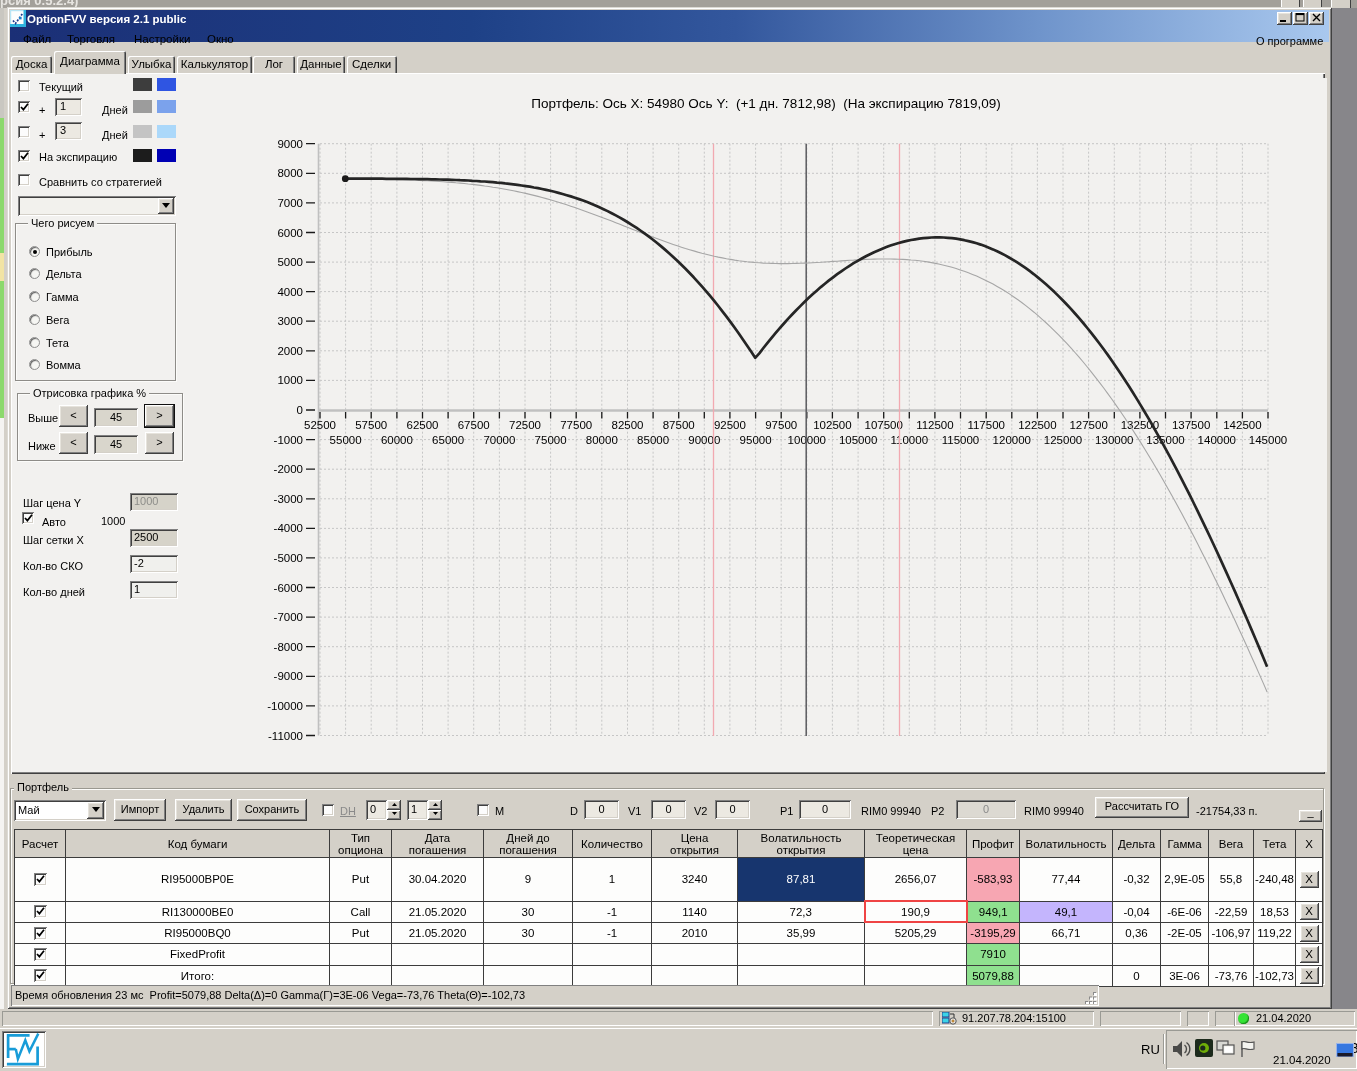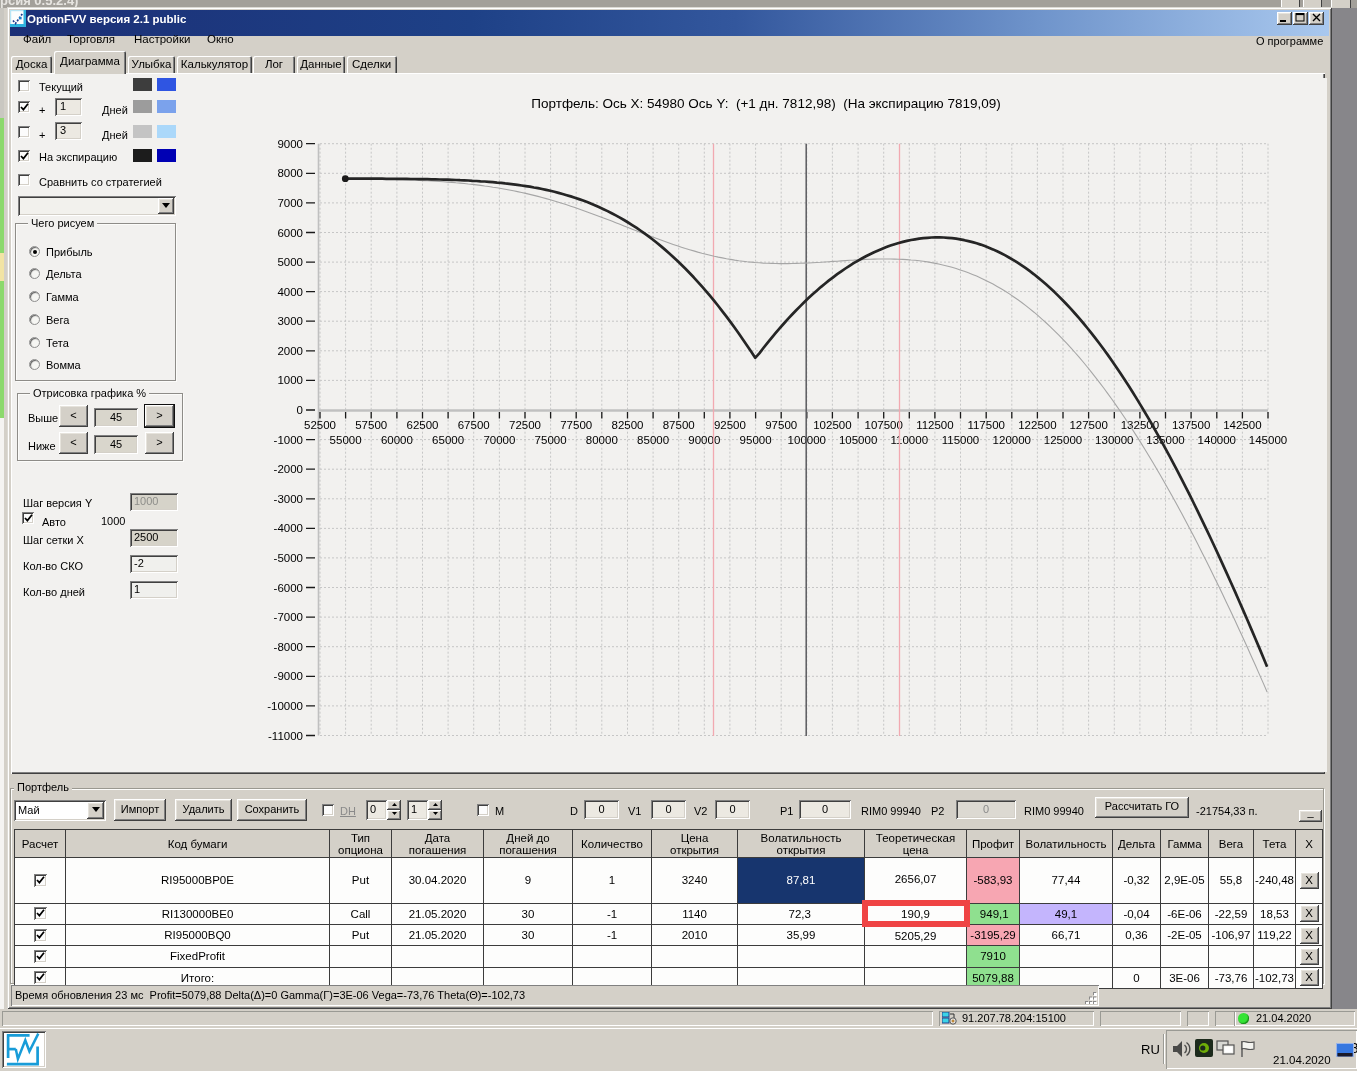--- a/index.html
+++ b/index.html
@@ -20,21 +20,21 @@
     <div class="ab" style="left:1303px;top:0;width:19px;height:8px;background:#d4d0c8;box-shadow:inset 1px 0 0 #fff,inset -1px 0 0 #404040"></div>
     <div class="ab" style="left:1331px;top:0;width:20px;height:8px;background:#d4d0c8;box-shadow:inset 1px 0 0 #fff,inset -1px 0 0 #404040"></div>
   </div>
 <div class="ab" style="left:0;top:8px;width:4px;height:1003px;background:#f5f4f2">
     <div class="ab" style="left:0;top:0;width:4px;height:110px;background:#c9c7c1"></div>
     <div class="ab" style="left:0;top:110px;width:4px;height:300px;background:#8cd96c"></div>
     <div class="ab" style="left:0;top:245px;width:4px;height:28px;background:#f2e4a4"></div>
   </div>
 <div class="ab" style="left:1332px;top:8px;width:25px;height:1002px;background:#87868a"></div>
 <div class="ab" style="left:7px;top:7px;width:1325px;height:1002px;background:#d4d0c8;box-shadow:inset 1px 1px 0 #dcdad4,inset -1px -1px 0 #404040,inset 2px 2px 0 #ffffff,inset -2px -2px 0 #808080"></div>
-<div class="ab" style="left:10px;top:10px;width:1319px;height:26px;background:linear-gradient(90deg,#1b2f76 0%,#1e4187 35%,#33579d 55%,#6f94cb 78%,#a9c8ee 100%)">
+<div class="ab" style="left:10px;top:10px;width:1319px;height:32px;background:linear-gradient(90deg,#1b2f76 0%,#1e4187 35%,#33579d 55%,#6f94cb 78%,#a9c8ee 100%)">
     <svg class="ab" style="left:0px;top:0px" width="16" height="17" viewBox="0 0 16 17">
       <rect x="0" y="0" width="16" height="17" fill="#fdfdfd"></rect>
       <rect x="0" y="0" width="16" height="1.2" fill="#b9e5f5"></rect>
       <rect x="0" y="0" width="1.2" height="17" fill="#b9e5f5"></rect>
       <rect x="13.5" y="0" width="2.5" height="17" fill="#2fb3de"></rect>
       <rect x="0" y="14" width="16" height="3" fill="#2fb3de"></rect>
       <path d="M3 10.5 L5.5 13.5 L13 3" stroke="#1a3a8e" stroke-width="1.7" fill="none" stroke-dasharray="1.9 1.5"></path>
       <rect x="9" y="6.8" width="2.6" height="2.6" fill="#1e7ec8"></rect>
     </svg>
     <div class="ab nw" style="left:17px;top:2.5px;color:#fff;font-weight:bold;font-size:11.5px">OptionFVV версия 2.1 public</div>
@@ -132,21 +132,21 @@
 <div class="ab nw" style="left:28px;top:440px;z-index:4;">Ниже</div>
 <div class="ab btn" style="left:59px;top:432px;width:29px;height:22px;z-index:4;">
     <div style="margin-top:4px">&lt;</div>
   </div>
 <div class="ab edit" style="left:94px;top:434.5px;width:44px;height:19px;z-index:4;background:#d9d6cc">
     <div class="ab nw" style="left:4px;top:3px;color:#000;width:36px;text-align:center">45</div>
   </div>
 <div class="ab btn" style="left:145px;top:432px;width:29px;height:22px;z-index:4;">
     <div style="margin-top:4px">&gt;</div>
   </div>
-<div class="ab nw" style="left:23px;top:497px;z-index:4;">Шаг версия Y</div>
+<div class="ab nw" style="left:23px;top:497px;z-index:4;">Шаг цена Y</div>
 <div class="ab edit" style="left:130px;top:493px;width:48px;height:18px;z-index:4;background:#d6d3c9">
     <div class="ab nw" style="left:4px;top:2px;color:#8e8e8a;width:40px;text-align:left">1000</div>
   </div>
 <div class="ab cb" style="left:22px;top:512px;z-index:4;">
     <svg width="9" height="9" viewBox="0 0 9 9" style="position:absolute;left:2px;top:2px">
       <path d="M1 4 L3.4 6.6 L8 0.8" stroke="#000" stroke-width="1.7" fill="none"></path>
     </svg>
   </div>
 <div class="ab nw" style="left:42px;top:516px;z-index:4;">Авто</div>
 <div class="ab nw" style="left:101px;top:515px;z-index:4;">1000</div>
@@ -360,21 +360,21 @@
               </svg>
             </div>
           </td>
           <td style="border:1px solid #3c3c3c;background:#fdfdfc;text-align:center;padding:0">RI130000BE0</td>
           <td style="border:1px solid #3c3c3c;background:#fdfdfc;text-align:center;padding:0">Call</td>
           <td style="border:1px solid #3c3c3c;background:#fdfdfc;text-align:center;padding:0">21.05.2020</td>
           <td style="border:1px solid #3c3c3c;background:#fdfdfc;text-align:center;padding:0">30</td>
           <td style="border:1px solid #3c3c3c;background:#fdfdfc;text-align:center;padding:0">-1</td>
           <td style="border:1px solid #3c3c3c;background:#fdfdfc;text-align:center;padding:0">1140</td>
           <td style="border:1px solid #3c3c3c;background:#fdfdfc;text-align:center;padding:0">72,3</td>
-          <td style="border:6px solid #ef4444;background:#fdfdfc;text-align:center;padding:0">190,9</td>
+          <td style="border:2px solid #ef4444;background:#fdfdfc;text-align:center;padding:0">190,9</td>
           <td style="border:1px solid #3c3c3c;text-align:center;padding:0;background:#8fe08f">949,1</td>
           <td style="border:1px solid #3c3c3c;background:#c4b5fd;text-align:center;padding:0">49,1</td>
           <td style="border:1px solid #3c3c3c;background:#fdfdfc;text-align:center;padding:0">-0,04</td>
           <td style="border:1px solid #3c3c3c;background:#fdfdfc;text-align:center;padding:0">-6E-06</td>
           <td style="border:1px solid #3c3c3c;background:#fdfdfc;text-align:center;padding:0">-22,59</td>
           <td style="border:1px solid #3c3c3c;background:#fdfdfc;text-align:center;padding:0">18,53</td>
           <td style="border:1px solid #3c3c3c;background:#fdfdfc;text-align:center;padding:0">
             <div style="position:relative;width:19px;height:17px;margin:0 auto;background:#d4d0c8;box-shadow:inset -1px -1px 0 #404040,inset 1px 1px 0 #ffffff,inset -2px -2px 0 #808080,inset 2px 2px 0 #e6e3dc;text-align:center;line-height:17px">Х</div>
           </td>
         </tr>

